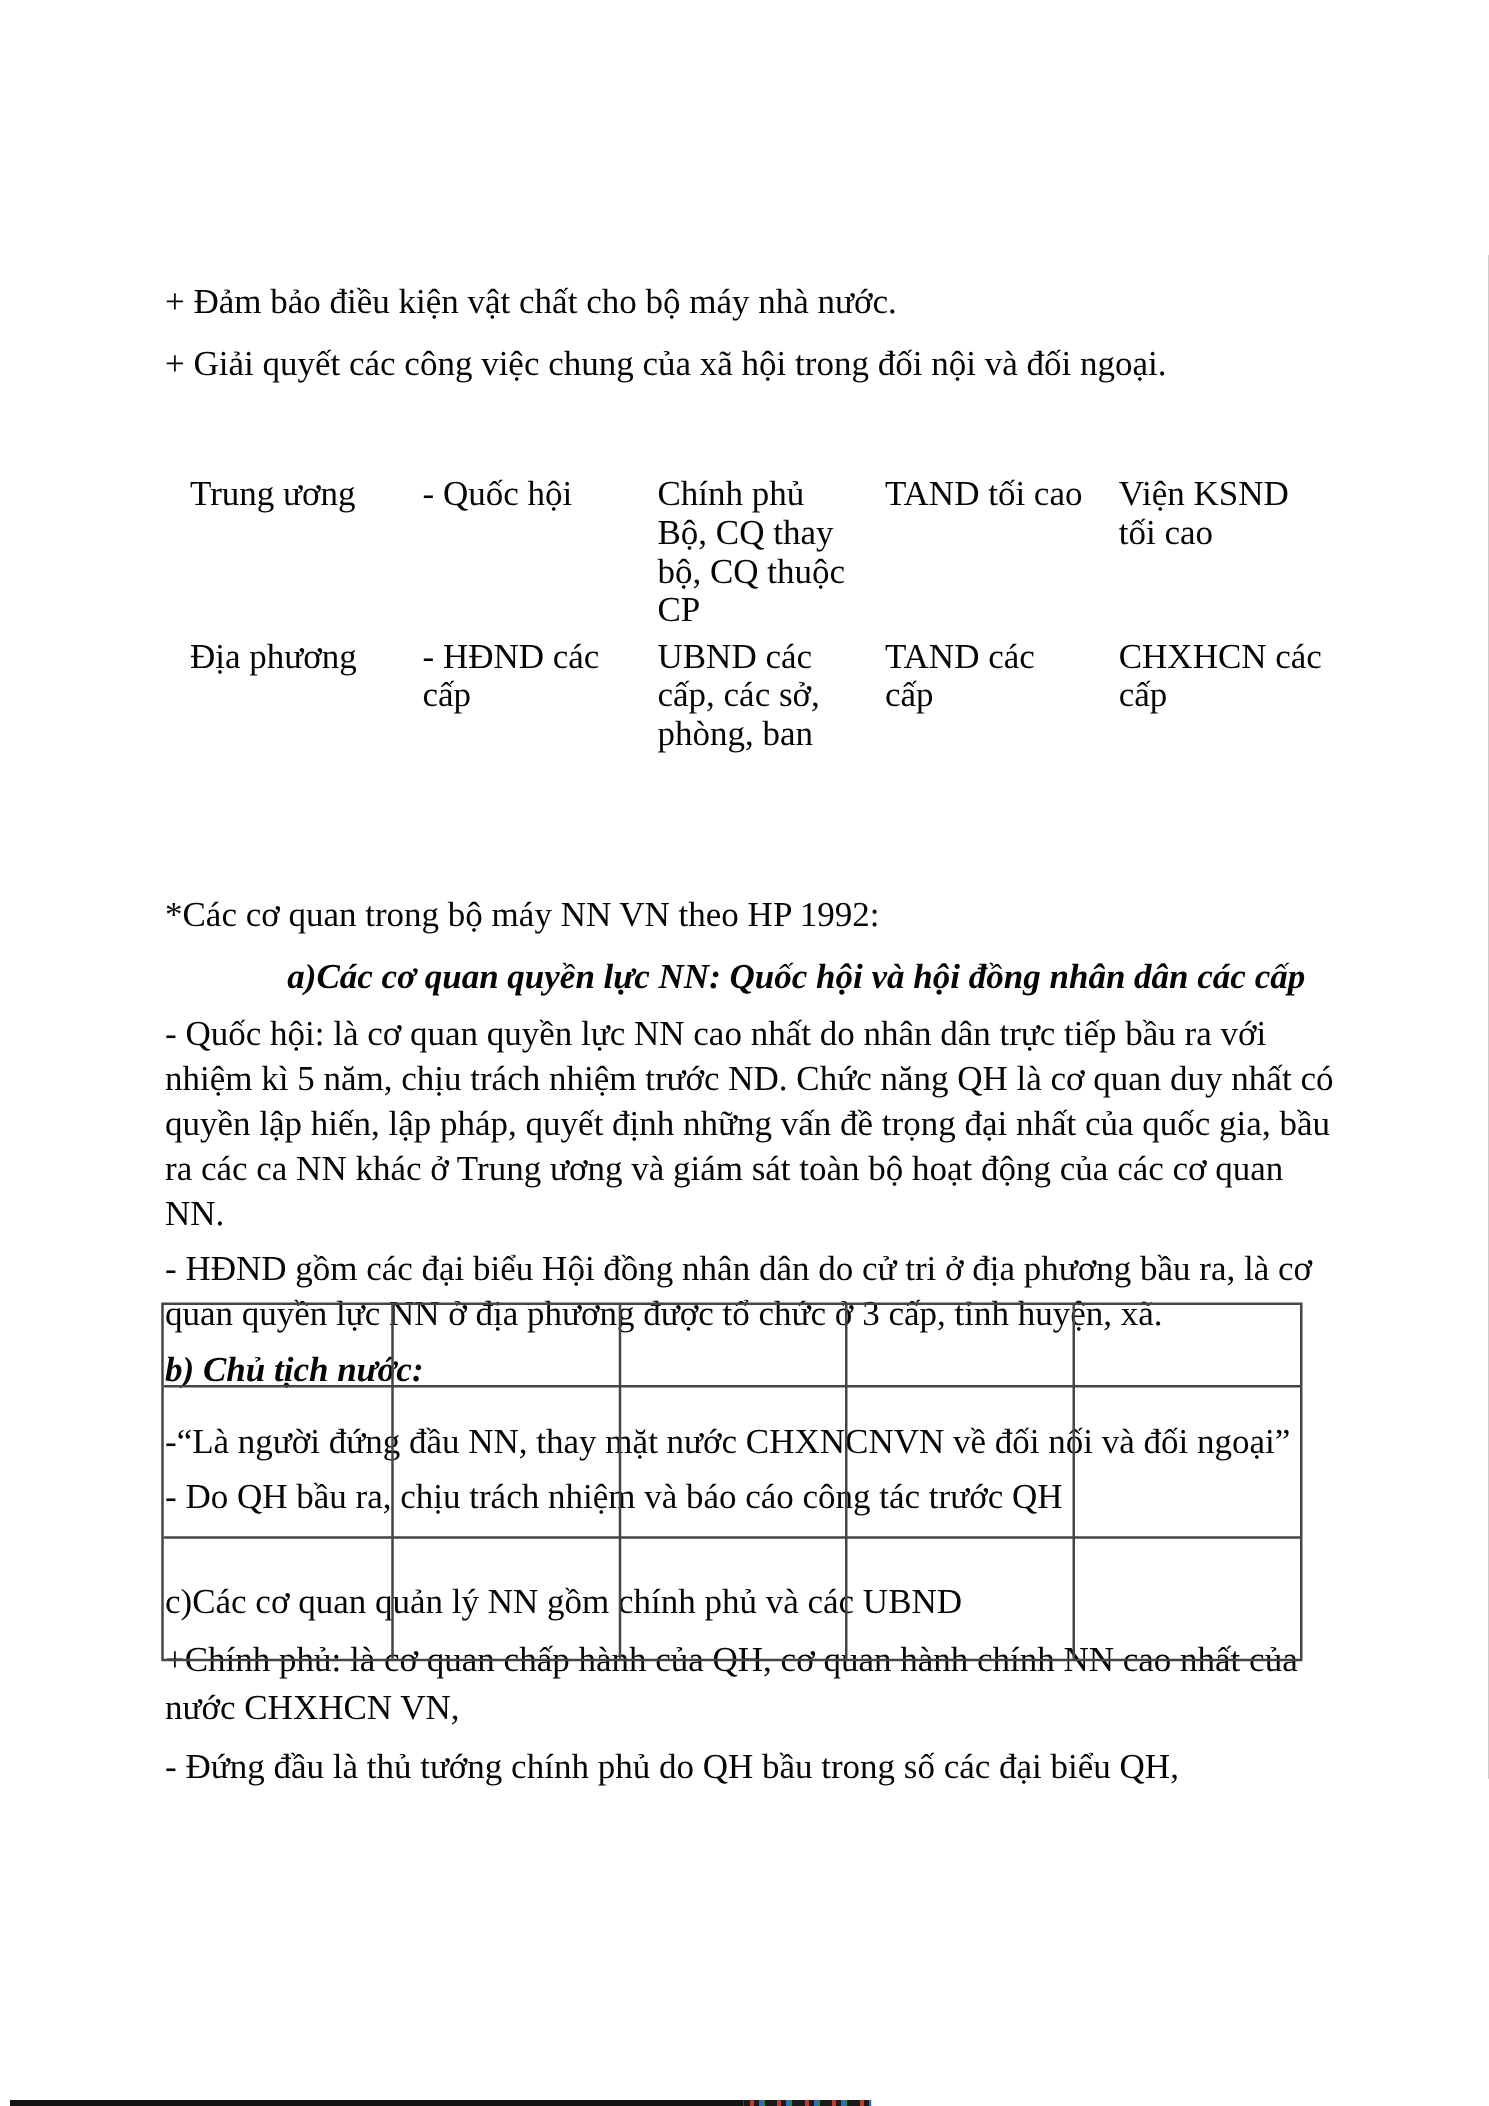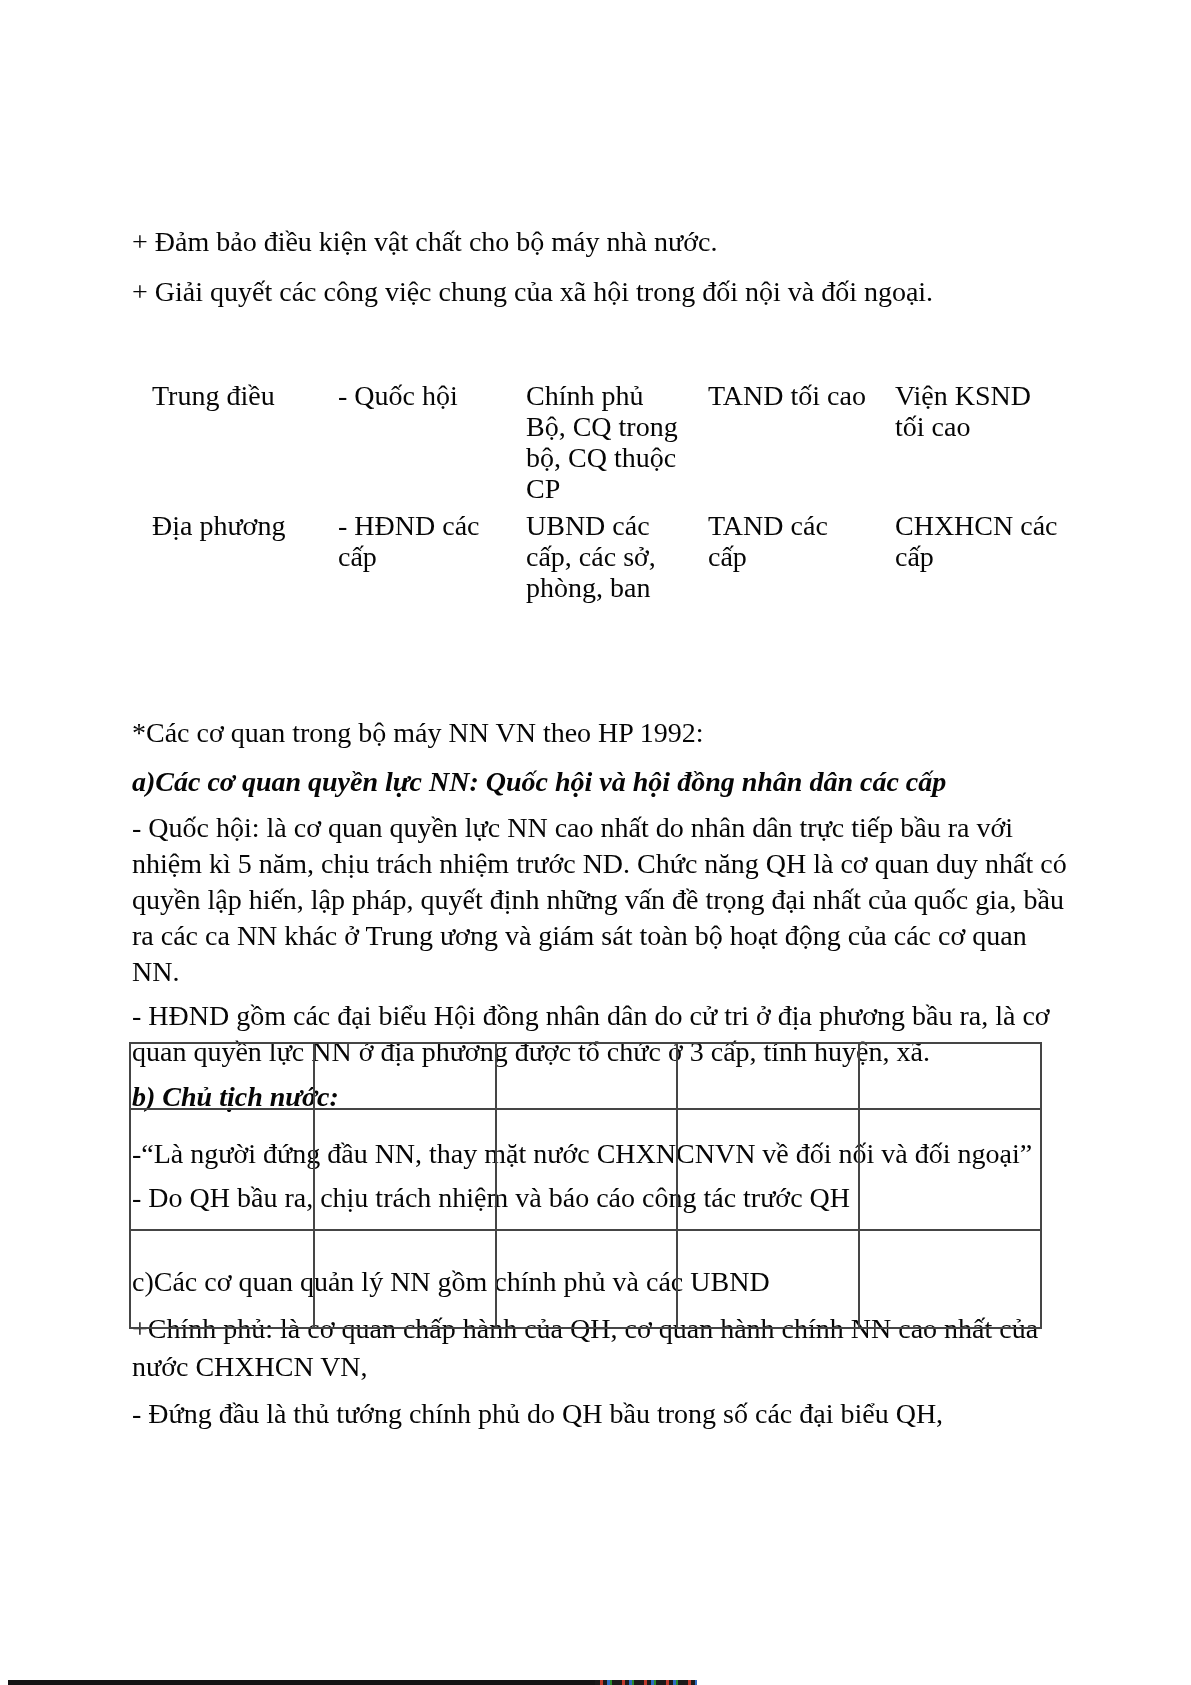--- a/index.html
+++ b/index.html
@@ -21,21 +21,21 @@
     white-space:pre-line;
   }
   .bold{font-weight:bold;}
   .bolditalic{font-weight:bold;font-style:italic;}
 
   
   #p-dam-bao      {top:224px;}
   #p-giai-quyet   {top:274px;}
   #h-section5     {top:326px;}
   #p-star         {top:715px;}
-  #h-a            {top:764px;}
+  #h-a            {top:764px;text-align:center;}
   #p-quoc-hoi     {top:810px;}
   #p-hdnd         {top:998px;}
   #h-b            {top:1079px;}
   #p-la-nguoi     {top:1136px;}
   #p-do-qh        {top:1180px;}
   #p-nguyen-thu   {top:1210px;}
   #h-c            {top:1264px;}
   #p-chinh-phu    {top:1310px; line-height:38px;}
   #p-dung-dau     {top:1396px;}
 
@@ -115,24 +115,24 @@
   <table class="state">
     <colgroup>
       <col class="c0">
         <col class="c1">
         <col class="c2">
         <col class="c3">
         <col class="c4">
     </colgroup>
     <tbody>
     <tr class="r1">
-      <td>Trung điều</td>
+      <td>Trung ương</td>
       <td>- Quốc hội</td>
       <td>Chính phủ
-Bộ, CQ trong
+Bộ, CQ thay
 bộ, CQ thuộc
 CP</td>
       <td>TAND tối cao</td>
       <td>Viện KSND
 tối cao</td>
     </tr>
     <tr class="r2">
       <td>Địa phương</td>
       <td>- HĐND các
 cấp</td>

